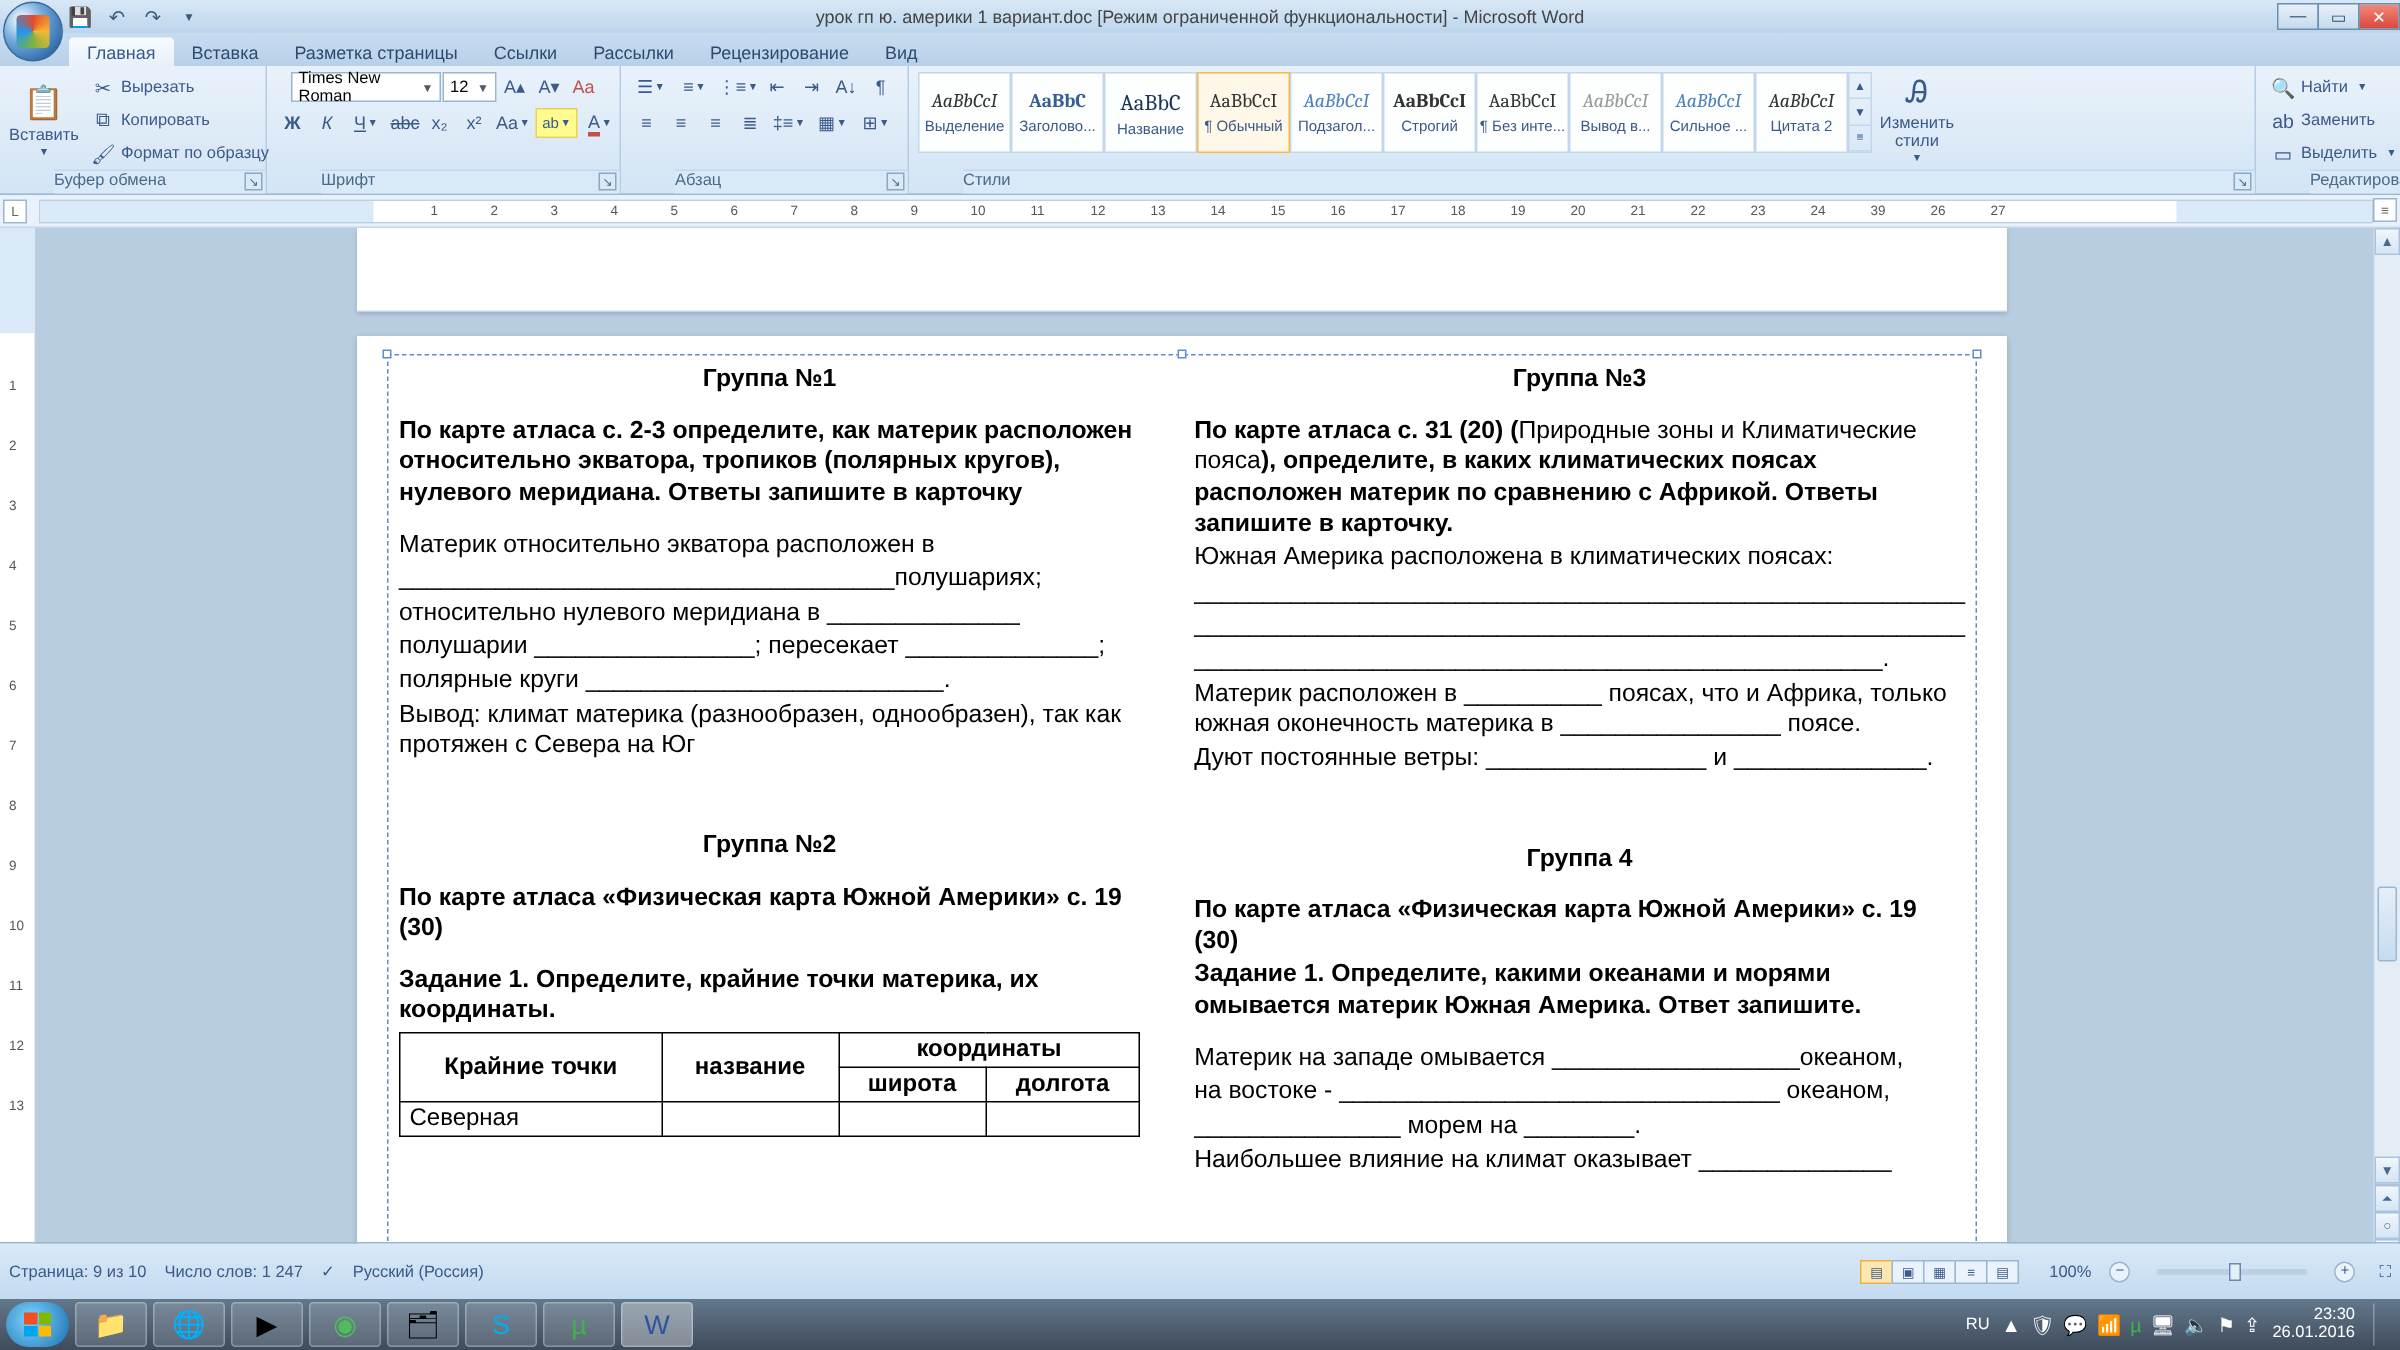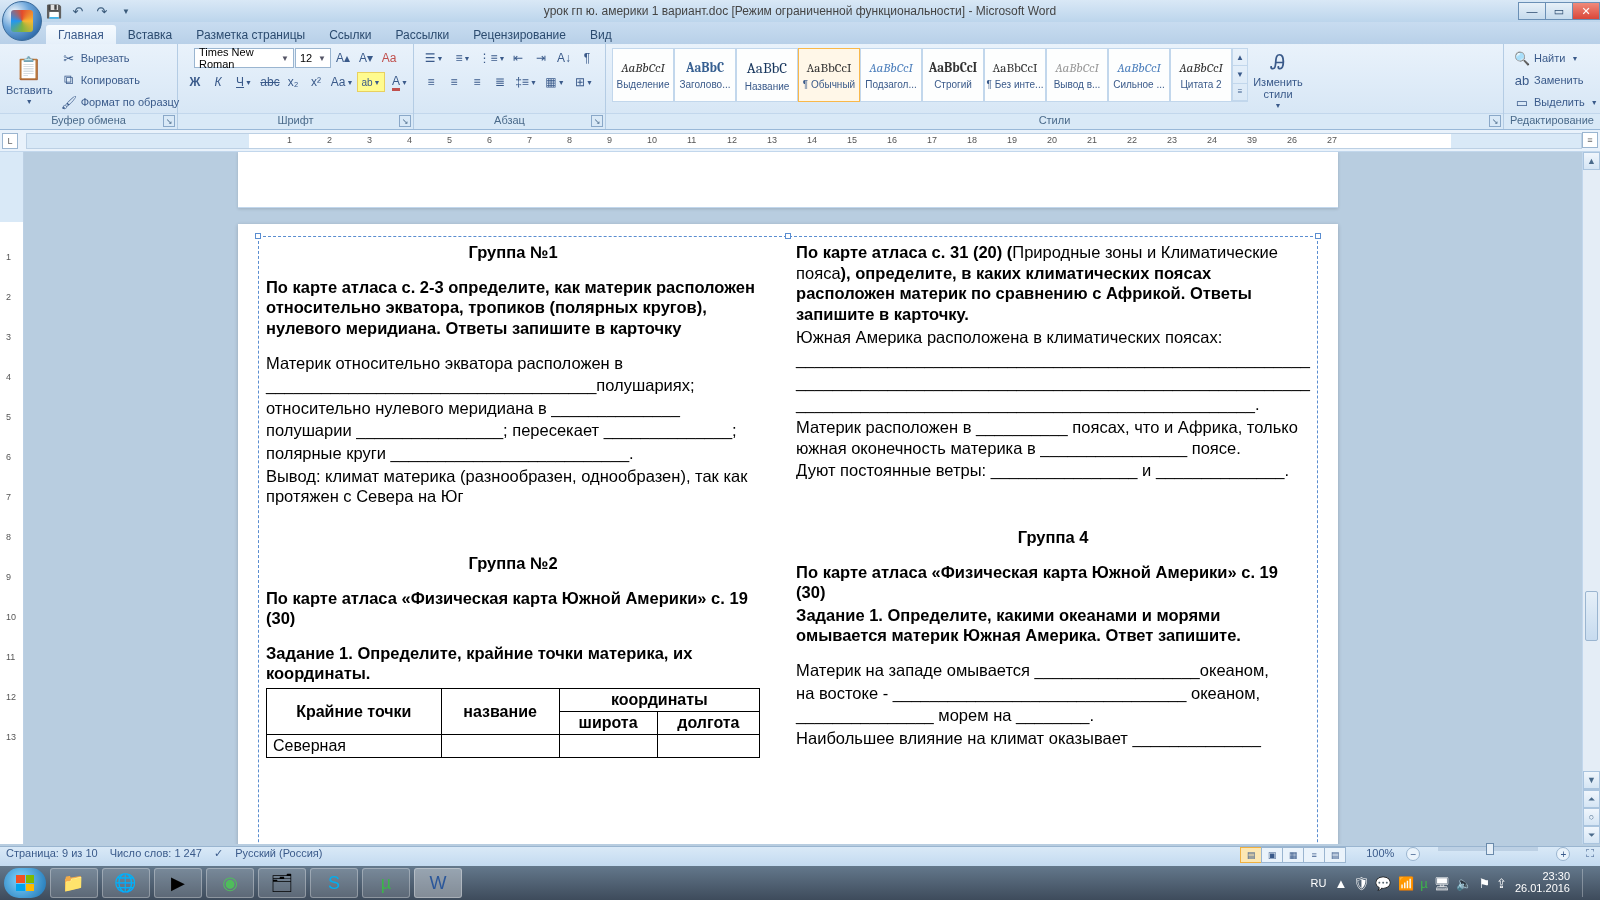--- a/index.html
+++ b/index.html
@@ -18,21 +18,21 @@
 
 
 .tabstrip { height: 22px; background: linear-gradient(#c8dcf0, #b8d0e8); display: flex; align-items: flex-end; padding-left: 46px; font-size: 12px; }
 .tab { padding: 3px 12px 2px; color: #2b4b6f; cursor: default; border-top-left-radius: 3px; border-top-right-radius: 3px; }
 .tab.active { background: linear-gradient(#f6fbff, #e6f0fa); color: #3a5a8a; }
 
 
 .ribbon { height: 86px; background: linear-gradient(#e9f2fb, #d3e4f4); border-bottom: 1px solid #99b8d8; display: flex; }
 .group { border-right: 1px solid #b4cce4; height: 100%; position: relative; display: flex; flex-direction: column; }
 .group-body { flex: 1; display: flex; align-items: flex-start; padding: 4px 6px 0; gap: 4px; }
-.group-label { height: 16px; text-align: center; font-size: 11px; color: #4a6a8a; background: #d9e9f7; border-top: 1px solid #c2d7ec; position: relative; }
+.group-label { height: 16px; text-align: left; font-size: 11px; color: #4a6a8a; background: #d9e9f7; border-top: 1px solid #c2d7ec; position: relative; margin-left: 36px; }
 .group-label .launcher { position: absolute; right: 2px; top: 1px; width: 12px; height: 12px; border: 1px solid #8aa8c8; font-size: 8px; display:flex; align-items:center; justify-content:center; color:#4a6a8a; }
 
 .big-btn { display: flex; flex-direction: column; align-items: center; justify-content: center; width: 48px; height: 64px; font-size: 11px; color: #3a5a8a; gap: 2px; }
 .big-btn .bicon { font-size: 22px; }
 .small-row { display: flex; flex-direction: column; gap: 2px; font-size: 11px; color: #3a5a8a; }
 .small-btn { display: flex; align-items: center; gap: 4px; height: 20px; padding: 0 4px; white-space: nowrap; }
 .sicon { font-size: 13px; width: 16px; text-align: center; }
 
 .font-combo { height: 20px; border: 1px solid #9ab5d0; background: #fff; font-size: 11px; padding: 1px 4px; display: flex; align-items: center; justify-content: space-between; }
 .font-name { width: 100px; margin-left: 10px; }
@@ -81,21 +81,21 @@
 table.doc-table th, table.doc-table td { border: 1px solid #000; padding: 1px 6px; text-align: left; font-weight: normal; }
 table.doc-table th.center { text-align: center; font-weight: bold; }
 
 
 .vscroll { position: absolute; right: 0; top: 152px; bottom: 56px; width: 18px; background: #e4edf6; border-left: 1px solid #c2d7ec; display: flex; flex-direction: column; }
 .scroll-btn { height: 18px; background: linear-gradient(#f0f6fc,#d5e5f4); border: 1px solid #aac4de; font-size: 9px; display:flex; align-items:center; justify-content:center; color:#4a6a8a; }
 .scroll-track { flex: 1; position: relative; }
 .scroll-thumb { position: absolute; left: 2px; right: 2px; top: 70%; height: 50px; background: linear-gradient(#e5eff8,#c7dbef); border: 1px solid #9ab5d0; border-radius: 2px; }
 .browse-sep { height: 1px; background: #aac4de; }
 
-.statusbar { position: absolute; bottom: 34px; left: 0; right: 0; height: 20px; background: linear-gradient(#d9e9f7,#c3daf0); border-top: 1px solid #9ab5d0; display: flex; font-size: 11px; color: #3a5a8a; padding: 0 6px; gap: 12px; }
+.statusbar { position: absolute; bottom: 34px; left: 0; right: 0; height: 38px; background: linear-gradient(#d9e9f7,#c3daf0); border-top: 1px solid #9ab5d0; display: flex; align-items: center; font-size: 11px; color: #3a5a8a; padding: 0 6px; gap: 12px; }
 .statusbar .spacer { flex: 1; }
 .view-btns { display: flex; gap: 0; }
 .view-btn { width: 22px; height: 16px; border: 1px solid #9ab5d0; background: #eaf3fb; font-size: 9px; display:flex; align-items:center; justify-content:center; margin-left:-1px; }
 .view-btn.active { background: #fce7b3; border-color: #f0b040; }
 .zoom-slider { width: 100px; height: 4px; background: #bcd0e4; position: relative; margin: 0 6px; }
 .zoom-slider .zthumb { position: absolute; left: 48px; top: -4px; width: 8px; height: 12px; background: #e5eff8; border: 1px solid #6a8aab; }
 .zoom-btn { width: 14px; height: 14px; border: 1px solid #9ab5d0; border-radius: 50%; font-size: 10px; display:flex; align-items:center; justify-content:center; background:#eaf3fb; }
 
 
 .taskbar { position: absolute; bottom: 0; left: 0; right: 0; height: 34px; background: linear-gradient(rgba(30,50,70,.55), rgba(10,20,35,.7)); display: flex; align-items: center; padding: 0 4px; }
@@ -411,20 +411,21 @@
               <td class="bold">Северная</td>
               <td></td>
                   <td></td>
                   <td></td>
             </tr>
           </tbody>
             </table>
         </div>
 
         <div class="doc-col">
+          <h3>Группа №3</h3>
           <p><span class="bold">По карте атласа с. 31 (20) (</span><span>Природные зоны  и Климатические пояса</span><span class="bold">), определите, в каких климатических поясах расположен материк по сравнению с Африкой. Ответы запишите в карточку.</span></p>
           <p>Южная Америка расположена в климатических поясах:</p>
           <p>________________________________________________________</p>
           <p>________________________________________________________</p>
           <p>__________________________________________________.</p>
           <p>Материк расположен в __________ поясах, что и Африка, только южная оконечность материка в ________________ поясе.</p>
           <p>Дуют постоянные ветры: ________________ и ______________.</p>
           <p style="height:42px"></p>
 
           <h3>Группа 4</h3>

